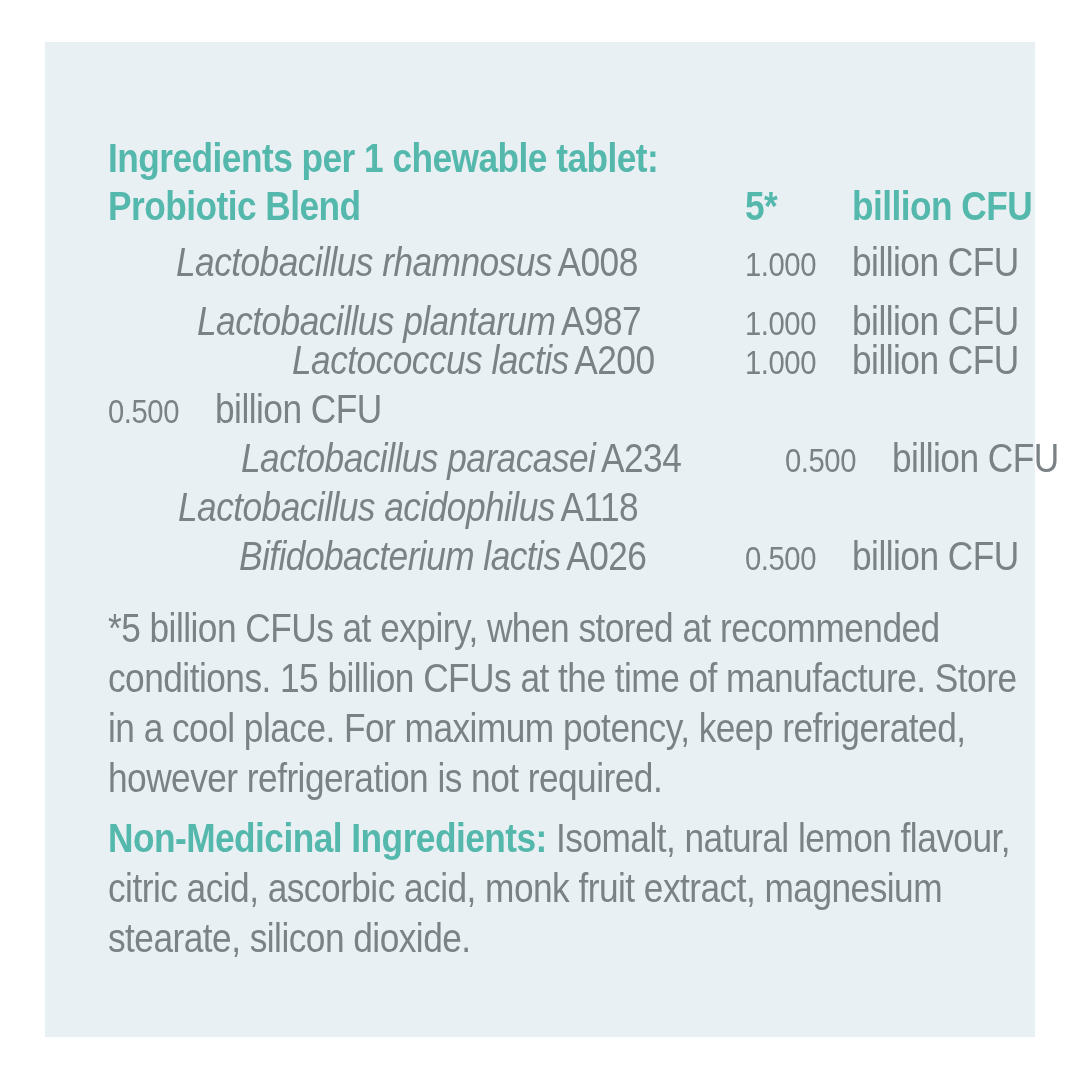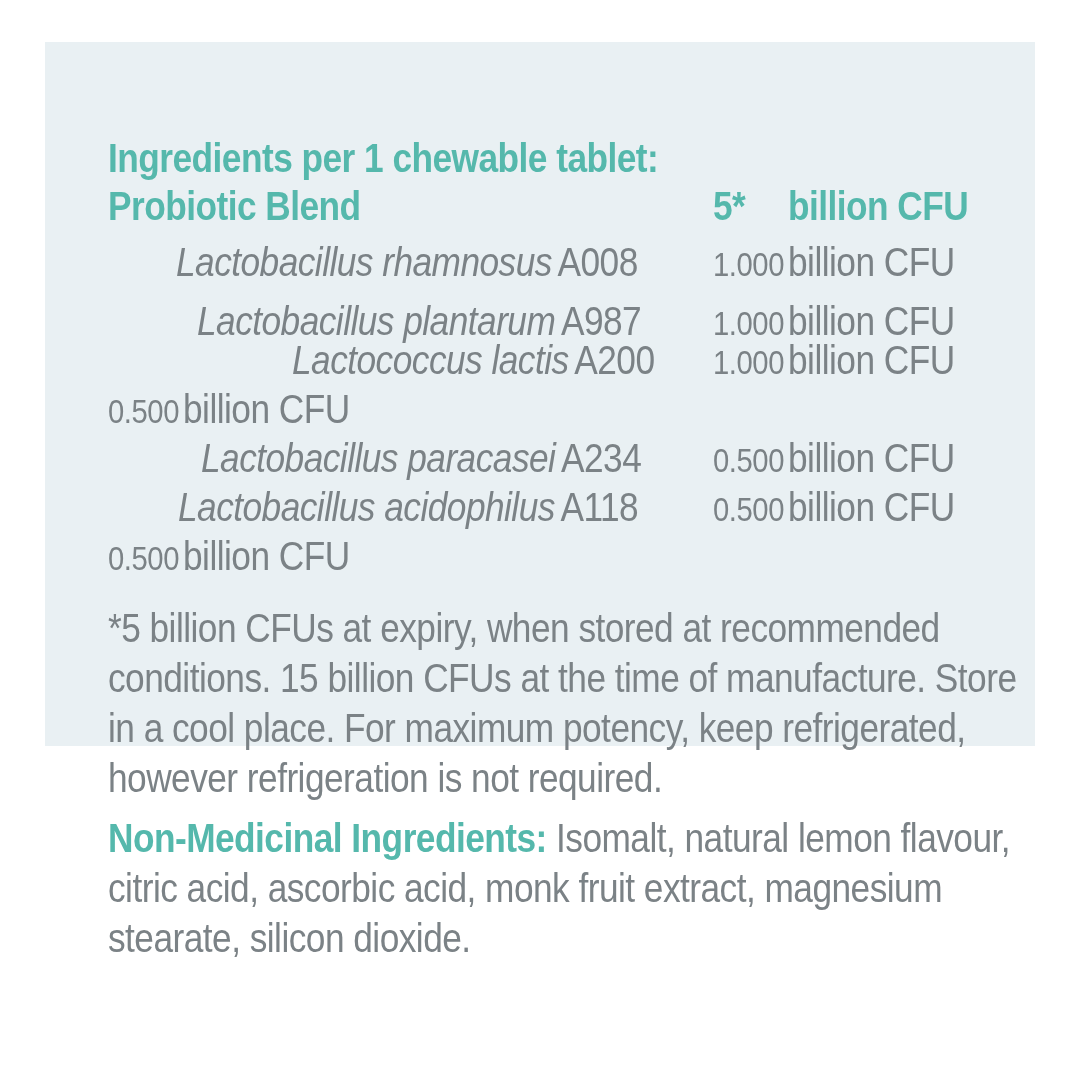--- a/index.html
+++ b/index.html
@@ -4,51 +4,51 @@
 <style>
   :root{
     --teal:#55b8ac; --gray:#7b8286; --panel_bg:#e9f0f3; --page_bg:#ffffff;
   }
   html,body{margin:0;padding:0;}
   body{
     width:1080px;height:1080px;position:relative;background:var(--page_bg);
     font-family:"Liberation Sans",sans-serif;overflow:hidden;
   }
   .panel{
-    position:absolute;left:45px;top:42px;width:990px;height:704px;
+    position:absolute;left:45px;top:42px;width:990px;height:995px;
     background:var(--panel_bg);
   }
   
   .cond{
     display:inline-block;transform:scaleX(0.86);transform-origin:0 50%;
     white-space:nowrap;letter-spacing:-0.015em;
   }
   .title{
     position:absolute;left:63px;top:92px;line-height:48px;
     font-size:41px;font-weight:bold;color:var(--teal);
   }
   .blend-row,.ing-row{
     position:absolute;left:63px;width:910px;height:49px;line-height:48px;
-    display:flex;align-items:baseline;
+    display:flex;align-items:baseline;gap:32px;
   }
   .blend-row{top:140px;}
   .name-cell{width:605px;flex:0 0 605px;}
   .amount-cell{width:75px;flex:0 0 75px;}
   .unit-cell{flex:1;}
   .blend-row .name-cell,.blend-row .amount-cell,.blend-row .unit-cell{
     font-size:41px;font-weight:bold;color:var(--teal);
   }
   .ing-row{color:var(--gray);}
   .ing-row .name-cell{font-size:41px;text-align:right;}
   .species{font-style:italic;}
   .strain{font-style:normal;margin-left:0.16em;}
   .ing-row .amount-cell{font-size:34px;}
   .ing-row .unit-cell{font-size:41px;}
   .row-0{top:196px;} .row-1{top:255px;} .row-2{top:294px;} .row-3{top:343px;}
-  .row-4{top:392px;} .row-5{top:441px;} .row-6{top:490px;}
+  .row-4{top:392px;margin-left:40px;} .row-5{top:441px;flex-direction:column;} .row-6{top:490px;}
   .footnote{
     position:absolute;left:63px;top:561px;color:var(--gray);
     font-size:41px;line-height:50px;
   }
   .nonmed{
     position:absolute;left:63px;top:771px;color:var(--gray);
     font-size:41px;line-height:50px;
   }
   .nm-label{font-weight:bold;color:var(--teal);}
   .line{display:block;height:50px;}
@@ -97,20 +97,21 @@
     <span class="unit-cell"><span class="cond">billion CFU</span></span>
   </div>
 
   <div class="ing-row row-5">
     <span class="name-cell"><span class="cond"><span class="species">Lactobacillus acidophilus</span><span class="strain">A118</span></span></span>
     <span class="amount-cell"><span class="cond">0.500</span></span>
     <span class="unit-cell"><span class="cond">billion CFU</span></span>
   </div>
 
   <div class="ing-row row-6">
+    <span class="name-cell"><span class="cond"><span class="species">Bifidobacterium lactis</span><span class="strain">A026</span></span></span>
     <span class="amount-cell"><span class="cond">0.500</span></span>
     <span class="unit-cell"><span class="cond">billion CFU</span></span>
   </div>
 
   <div class="footnote">
     <span class="line"><span class="cond">*5 billion CFUs at expiry, when stored at recommended</span></span>
     <span class="line"><span class="cond">conditions. 15 billion CFUs at the time of manufacture. Store</span></span>
     <span class="line"><span class="cond">in a cool place. For maximum potency, keep refrigerated,</span></span>
     <span class="line"><span class="cond">however refrigeration is not required.</span></span>
   </div>

